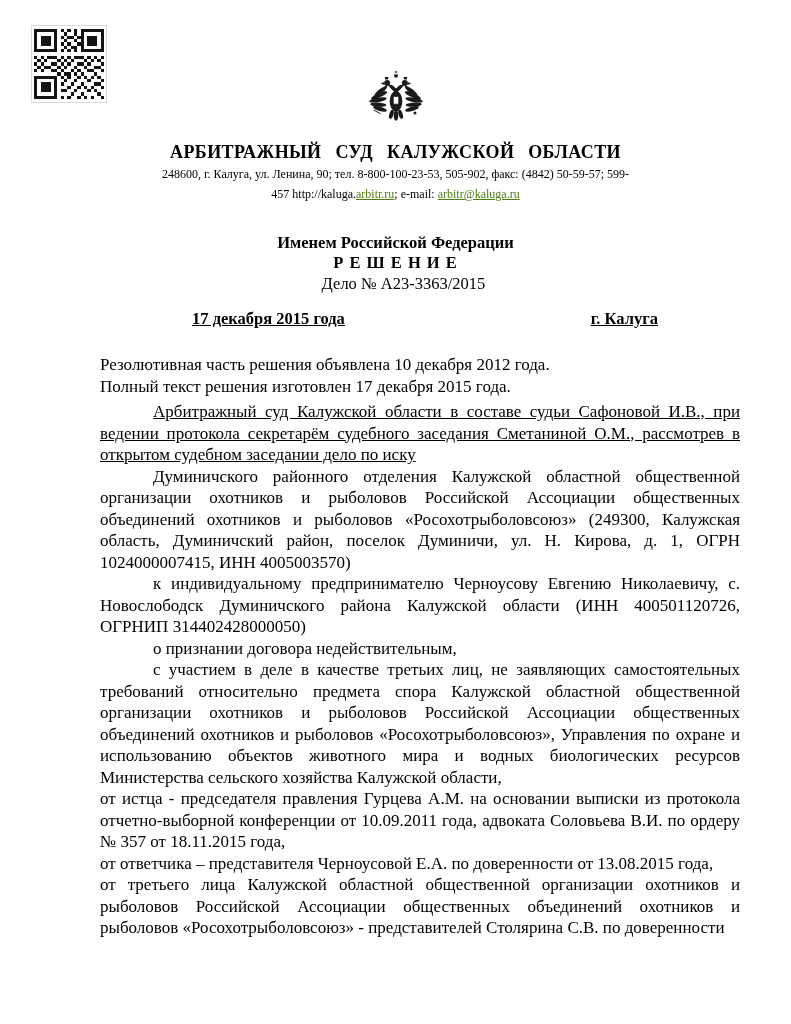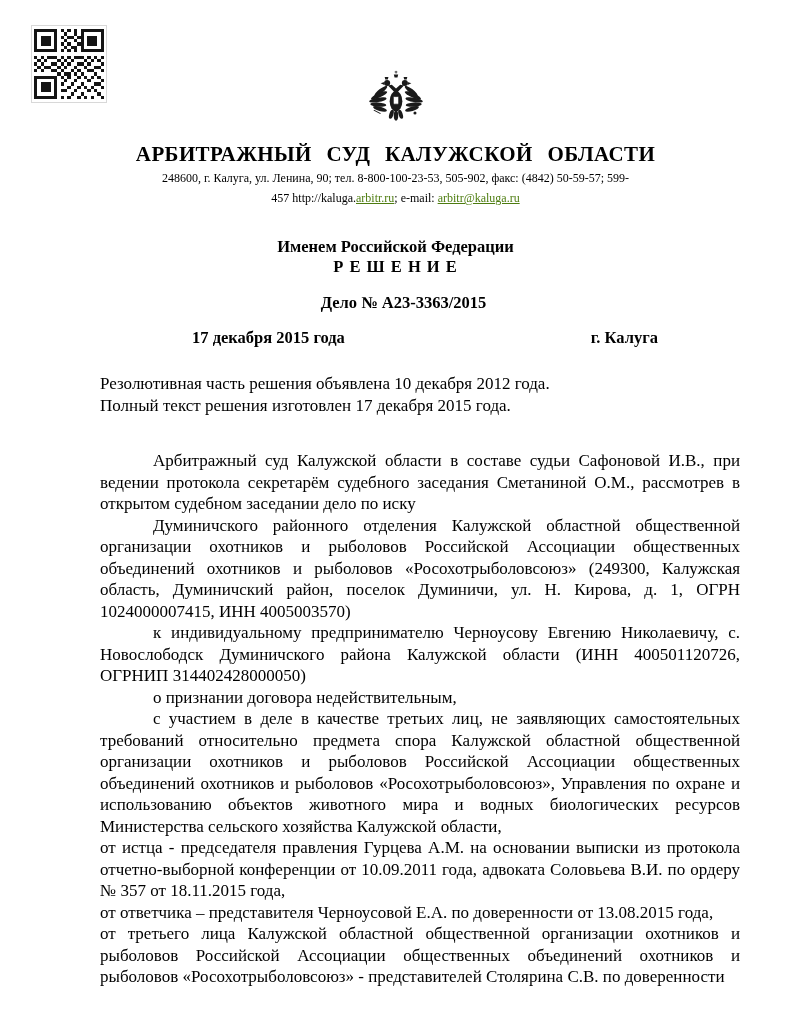--- a/index.html
+++ b/index.html
@@ -21,49 +21,49 @@
     padding: 2px;
     background: #fff;
   }
   .qr-box svg { width: 100%; height: 100%; display: block; }
 
   
   .header-col { text-align: center; padding-top: 70px; }
   .emblem { width: 54px; height: 62px; display: inline-block; }
   .court-name {
     margin: 10px 0 0 0;
-    font-size: 21px; font-weight: bold;
+    font-size: 18px; font-weight: bold;
     letter-spacing: 0.4px; word-spacing: 9px;
   }
   .address {
     margin: 1px auto 0 auto; width: 660px;
     font-size: 12px; line-height: 20px;
   }
   .address a { color: #4d7c0f; text-decoration: underline; }
 
   .title-block { text-align: center; }
   .in-the-name { margin-top: 29px; font-size: 16.5px; font-weight: bold; }
   .decision-title { margin-top: 0; font-size: 16.5px; font-weight: bold; letter-spacing: 1px; }
-  .case-number { margin-top: 16px; font-size: 16.5px; font-weight: bold; padding-left: 16px; }
+  .case-number { margin-top: 1px; font-size: 16.5px; font-weight: normal; padding-left: 16px; }
 
   .date-row {
     margin: 15px 51px 0 100px; 
     padding-left: 92px; padding-right: 82px;
     display: flex; justify-content: space-between;
-    font-size: 16.5px; font-weight: bold;
+    font-size: 16.5px; font-weight: bold; text-decoration: underline;
   }
 
   .body-text {
     margin: 25px 51px 0 100px; 
     font-size: 17px; line-height: 21.5px;
   }
   .para { margin: 0; }
   .indent { text-indent: 53px; }
   .just { text-align: justify; }
-  .gap { margin-top: 34px; }
+  .gap { margin-top: 4px; text-decoration: underline; }
 </style>
 </head>
 <body>
 
 <div class="page">
 
   <div class="qr-box">
     <svg viewBox="0 0 21 21" shape-rendering="crispEdges" aria-hidden="true">
       <rect width="21" height="21" fill="#ffffff"></rect>
       <g fill="#141414">

